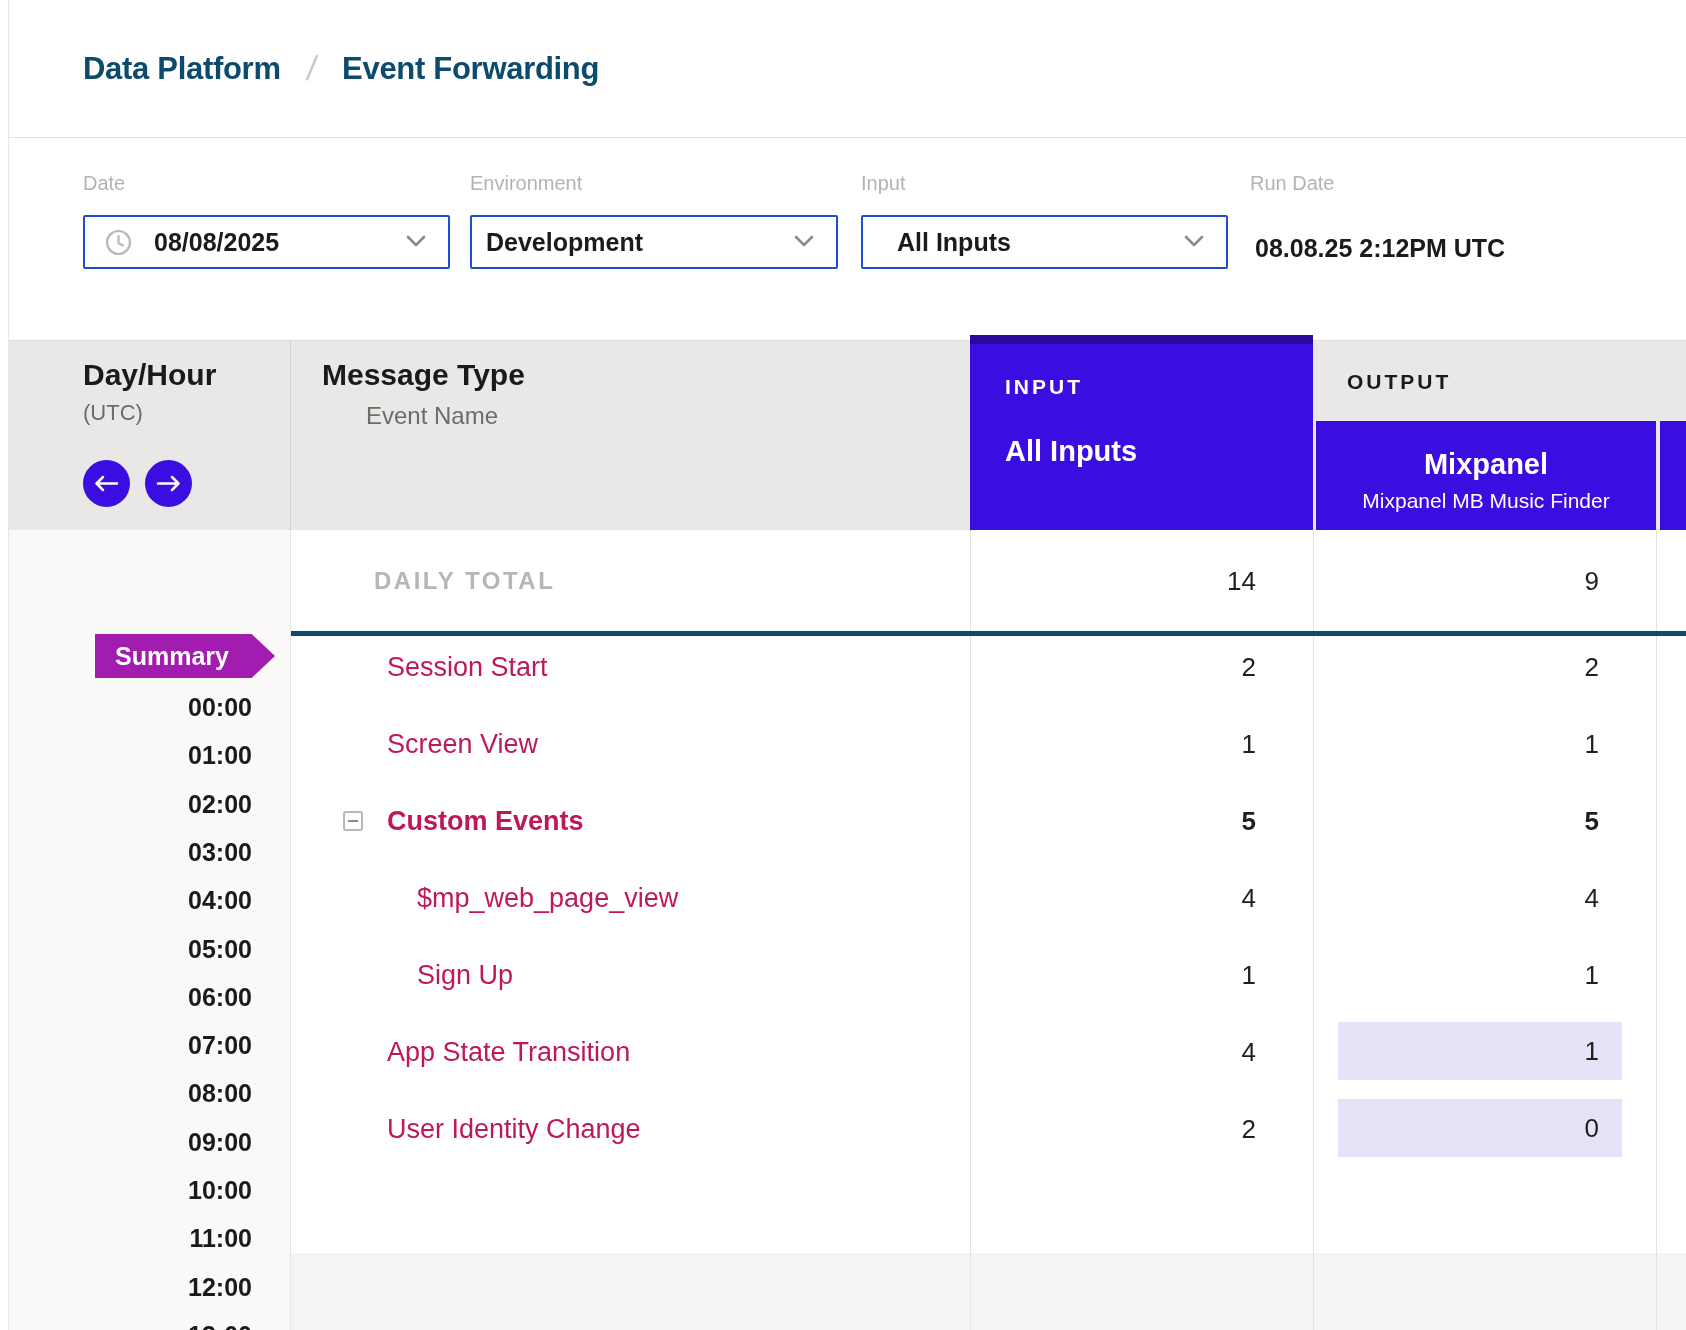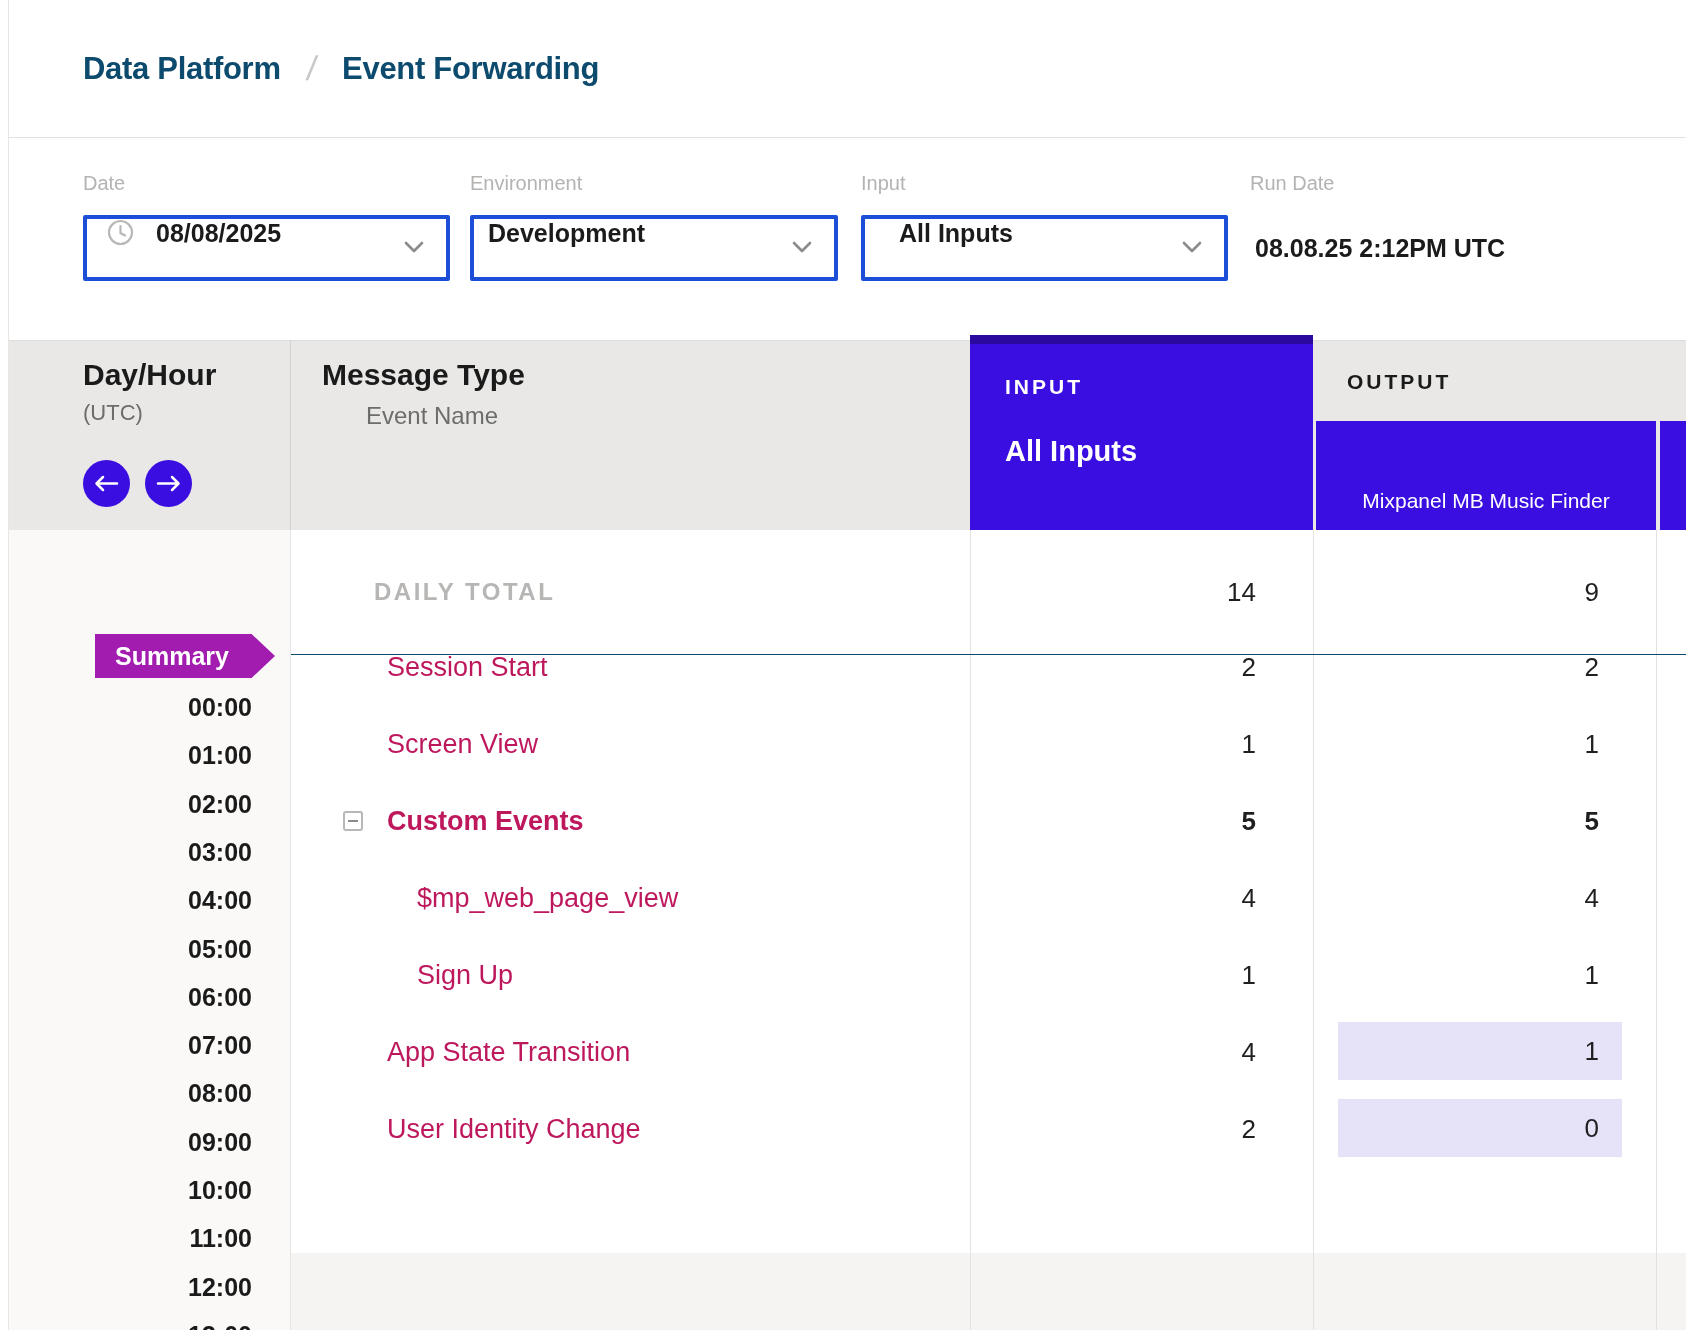--- a/index.html
+++ b/index.html
@@ -9,22 +9,22 @@
   .edge-line { position:absolute; left:8px; top:0; bottom:0; width:1px; background:#e7e6e4; }
 
   
   .topbar { position:absolute; top:0; left:9px; right:0; height:138px; border-bottom:1px solid #e3e2e0;
             display:flex; align-items:center; padding-left:74px; background:#fff; }
   .crumb { font-size:31px; font-weight:700; color:#0c4a6e; letter-spacing:-0.3px; cursor:pointer;text-align:right; }
   .crumb-sep { font-size:34px; font-weight:400; color:#c9c8c6; margin:0 26px; transform:skewX(-8deg); }
 
   
   .flt-label { position:absolute; font-size:20px; color:#b4b3b1; top:172px; }
-  .flt-box { position:absolute; top:215px; height:66px; background:#fff; border:4px solid #1d4ed8;
-             border-radius:2px; display:flex; align-items:flex-start; cursor:pointer; }
+  .flt-box { position:absolute; top:215px; height:54px; background:#fff; border:2px solid #1d4ed8;
+             border-radius:2px; display:flex; align-items:center; cursor:pointer; }
   .flt-value { font-size:25px; font-weight:700; color:#1b1b1b; }
   .chev { position:absolute; right:22px; top:50%; transform:translateY(-50%); }
   .rundate-value { position:absolute; left:1255px; top:234px; font-size:25px; font-weight:700; color:#1b1b1b; }
 
   
   .band { position:absolute; top:340px; left:9px; right:0; height:190px; background:#e9e8e6; border-top:1px solid #dedddb; }
   .dayhour-title { position:absolute; left:83px; top:358px; font-size:30px; font-weight:700; color:#1a1a1a; }
   .dayhour-sub { position:absolute; left:83px; top:400px; font-size:22px; color:#6c6c6a; }
   .nav-btn { position:absolute; top:460px; width:47px; height:47px; border-radius:50%; background:#3a0ee0;
              border:none; display:flex; align-items:center; justify-content:center; cursor:pointer; }
@@ -53,21 +53,21 @@
                   display:flex; align-items:center; justify-content:center; padding-right:26px; cursor:pointer; }
   .summary-flag span { color:#fff; font-size:25px; font-weight:700; }
   .hour { position:absolute; left:9px; width:243px; text-align:right; font-size:25px; font-weight:700;
           color:#1a1a1a; line-height:34px; cursor:pointer; }
 
   
   .bottom-band { position:absolute; left:291px; right:0; top:1253px; bottom:0; background:#f5f4f2; }
   .vline { position:absolute; top:530px; bottom:0; width:1px; background:#e3e2e0; }
   .vl-1 { left:970px; } .vl-2 { left:1313px; } .vl-3 { left:1656px; }
 
-  .total-row { position:absolute; left:291px; right:0; top:530px; height:125px; border-bottom:1px solid #0c4a6e; }
+  .total-row { position:absolute; left:291px; right:0; top:530px; height:106px; border-bottom:5px solid #0c4a6e; }
   .total-label { position:absolute; left:83px; top:50%; transform:translateY(-50%); font-size:24px; font-weight:700;
                  letter-spacing:2.5px; color:#b7b6b4; }
   .t-row { position:absolute; left:291px; right:0; height:77px; }
   .r0 { top:628px; } .r1 { top:705px; } .r2 { top:782px;text-align:center; } .r3 { top:859px; }
   .r4 { top:936px; } .r5 { top:1013px; } .r6 { top:1090px; }
   .row-label { position:absolute; left:96px; top:50%; transform:translateY(-50%); font-size:27px; color:#be185d; white-space:nowrap; }
   .indent .row-label { left:126px; }
   .bold-row .row-label { font-weight:700; }
   .val { position:absolute; top:50%; transform:translateY(-50%); font-size:26px; color:#1f1f1f; }
   .val-in { right:430px; } .val-out { right:87px; }
@@ -155,20 +155,21 @@
     <div class="msgtype-sub">Event Name</div>
 
     <div class="input-block">
       <div class="strip"></div>
       <div class="lbl">INPUT</div>
       <div class="val">All Inputs</div>
     </div>
 
     <div class="output-label">OUTPUT</div>
     <div class="mixpanel-block">
+      <div class="name">Mixpanel</div>
       <div class="sub">Mixpanel MB Music Finder</div>
     </div>
     <div class="next-output-sliver"></div>
   </section>
 
   <section>
     <div class="rail"></div>
     <div class="rail-divider"></div>
     <div class="summary-flag">
       <span>Summary</span>

